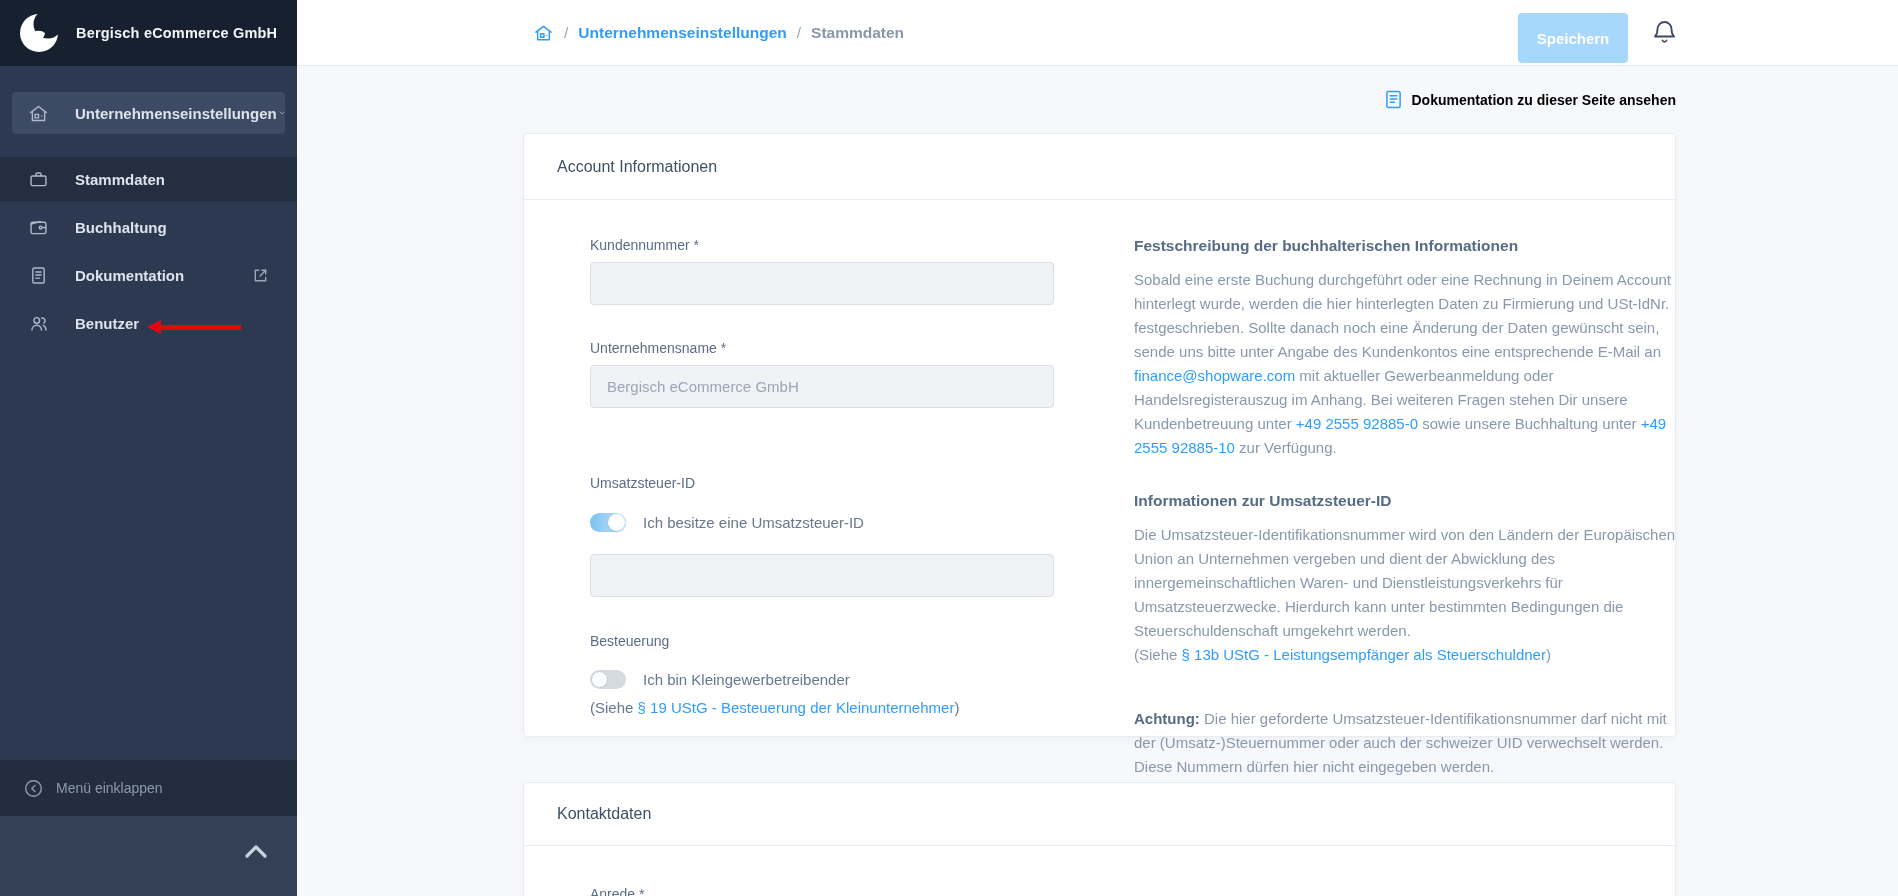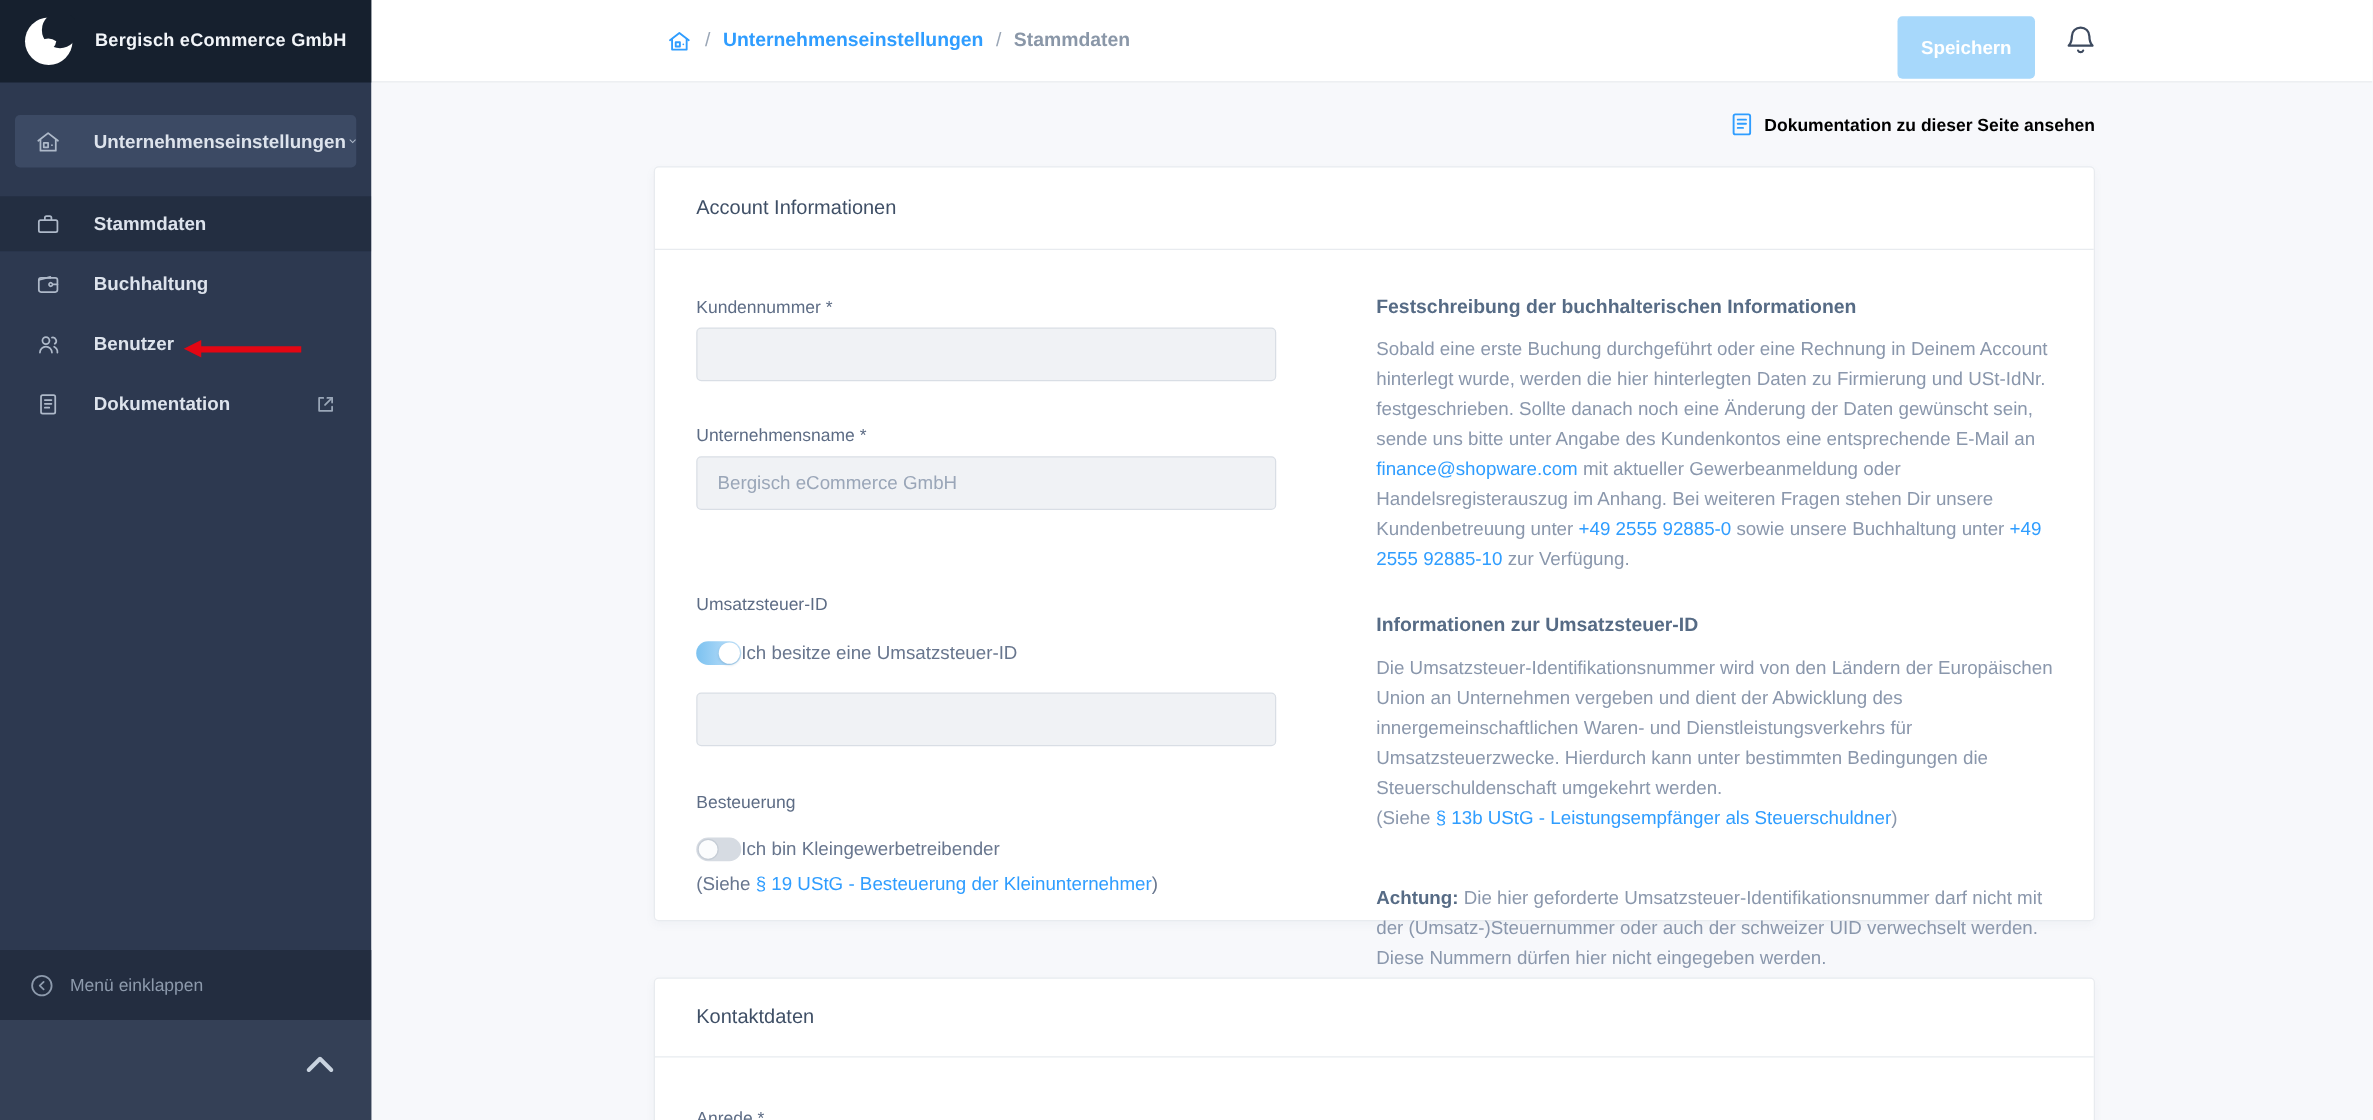--- a/index.html
+++ b/index.html
@@ -73,32 +73,32 @@
     border:1px solid #e8ebef; border-radius:4px;
     box-shadow:0 3px 7px rgba(120,130,150,.06); }
   .card-1 { top:67px; height:604px; }
   .card-2 { top:716px; height:240px; }
   .card-header { height:66px; border-bottom:1px solid #e8ebef; display:flex;
     align-items:center; padding:0 33px; font-size:16px; color:#3f4f66;text-align:center; }
   .card-2 .card-header { height:63px; }
   .card-body { display:flex; padding:37px 33px 0 33px; }
   .card-2 .card-body { padding-top:40px; }
 
-  .left-col { width:464px; flex:0 0 464px; }
+  .left-col { width:464px; flex:0 0 464px;margin-left:33px; }
   .right-col { margin-left:80px; width:546px; flex:0 0 546px; }
 
   .field-label { font-size:14px; color:#5d6c85; margin-bottom:9px; }
   .text-input { display:block; width:100%; height:43px; background:#f0f2f5;
     border:1px solid #d9dee5; border-radius:4px; padding:0 16px;
     font-family:"Liberation Sans",sans-serif; font-size:15px; color:#42526b; }
   .text-input::placeholder { color:#9aa6b8; opacity:1; }
   .gap-35 { height:35px; } .gap-67 { height:67px; } .gap-13 { height:13px; }
   .gap-22 { height:22px; } .gap-36 { height:36px; } .gap-12 { height:12px; } .gap-10 { height:10px; }
 
-  .toggle-row { display:flex; align-items:center; }
+  .toggle-row { display:flex; align-items:center; gap:17px; }
   .toggle { width:36px; height:19px; border-radius:10px; position:relative; flex:0 0 36px; cursor:pointer; }
   .toggle.on { background:linear-gradient(90deg,#7cc2f0 0%,#9ed1f5 45%,#c4e4fa 100%); }
   .toggle.on .knob { position:absolute; right:1px; top:1px; width:17px; height:17px;
     border-radius:50%; background:#ffffff; box-shadow:0 1px 2px rgba(40,90,140,.25); }
   .toggle.off { background:#d6dbe2; }
   .toggle.off .knob { position:absolute; left:1px; top:1px; width:17px; height:17px;
     border-radius:50%; background:#fbfcfd; border:1px solid #c6cdd6; }
   .toggle-label { font-size:15px; color:#68768e; }
 
   .note-line { font-size:15px; color:#68768e; }
@@ -149,43 +149,43 @@
       <svg class="nav-icon" viewBox="0 0 24 24" fill="none" stroke="currentColor" stroke-width="1.6" stroke-linecap="round" stroke-linejoin="round">
         <rect x="3.5" y="6" width="17" height="13" rx="2"></rect>
           <path d="M16 12 h4.5 M16 12 a1.6 1.6 0 1 0 0 .2"></path>
           <path d="M3.5 8 L14 5.2 V6"></path>
       </svg>
       <span>Buchhaltung</span>
     </div>
 
     <div class="nav-item">
       <svg class="nav-icon" viewBox="0 0 24 24" fill="none" stroke="currentColor" stroke-width="1.6" stroke-linecap="round" stroke-linejoin="round">
+        <rect x="5.5" y="3.5" width="13" height="17" rx="1.5"></rect>
+          <path d="M9 8 h6 M9 11.5 h6 M9 15 h4"></path>
+      </svg>
+      <span>Dokumentation</span>
+      <svg class="external-icon" viewBox="0 0 18 18" fill="none" stroke="currentColor" stroke-width="1.5" stroke-linecap="round" stroke-linejoin="round">
+        <path d="M7 3.5 H3.5 V14.5 H14.5 V11"></path>
+          <path d="M10.5 3.5 H14.5 V7.5"></path>
+          <path d="M14.5 3.5 L8.5 9.5"></path>
+      </svg>
+    </div>
+
+    <div class="nav-item">
+      <svg class="nav-icon" viewBox="0 0 24 24" fill="none" stroke="currentColor" stroke-width="1.6" stroke-linecap="round" stroke-linejoin="round">
         <circle cx="10" cy="8.5" r="3.2"></circle>
           <path d="M4.5 19.5 a5.5 5.5 0 0 1 11 0"></path>
           <path d="M15.5 5.8 a3.2 3.2 0 0 1 2.6 5.7"></path>
           <path d="M17.5 14.2 a5.5 5.5 0 0 1 3 5.3"></path>
       </svg>
       <span>Benutzer</span>
       <span class="red-arrow">
         <span class="shaft"></span>
           <span class="head"></span>
       </span>
-    </div>
-
-    <div class="nav-item">
-      <svg class="nav-icon" viewBox="0 0 24 24" fill="none" stroke="currentColor" stroke-width="1.6" stroke-linecap="round" stroke-linejoin="round">
-        <rect x="5.5" y="3.5" width="13" height="17" rx="1.5"></rect>
-          <path d="M9 8 h6 M9 11.5 h6 M9 15 h4"></path>
-      </svg>
-      <span>Dokumentation</span>
-      <svg class="external-icon" viewBox="0 0 18 18" fill="none" stroke="currentColor" stroke-width="1.5" stroke-linecap="round" stroke-linejoin="round">
-        <path d="M7 3.5 H3.5 V14.5 H14.5 V11"></path>
-          <path d="M10.5 3.5 H14.5 V7.5"></path>
-          <path d="M14.5 3.5 L8.5 9.5"></path>
-      </svg>
     </div>
   </nav>
 
   <div class="collapse-row">
     <svg class="collapse-icon" viewBox="0 0 20 20" fill="none" stroke="currentColor" stroke-width="1.5" stroke-linecap="round" stroke-linejoin="round">
       <circle cx="10" cy="10" r="8.2"></circle>
         <path d="M11.5 6.8 L8.2 10 L11.5 13.2"></path>
     </svg>
     <span>Menü einklappen</span>
   </div>

